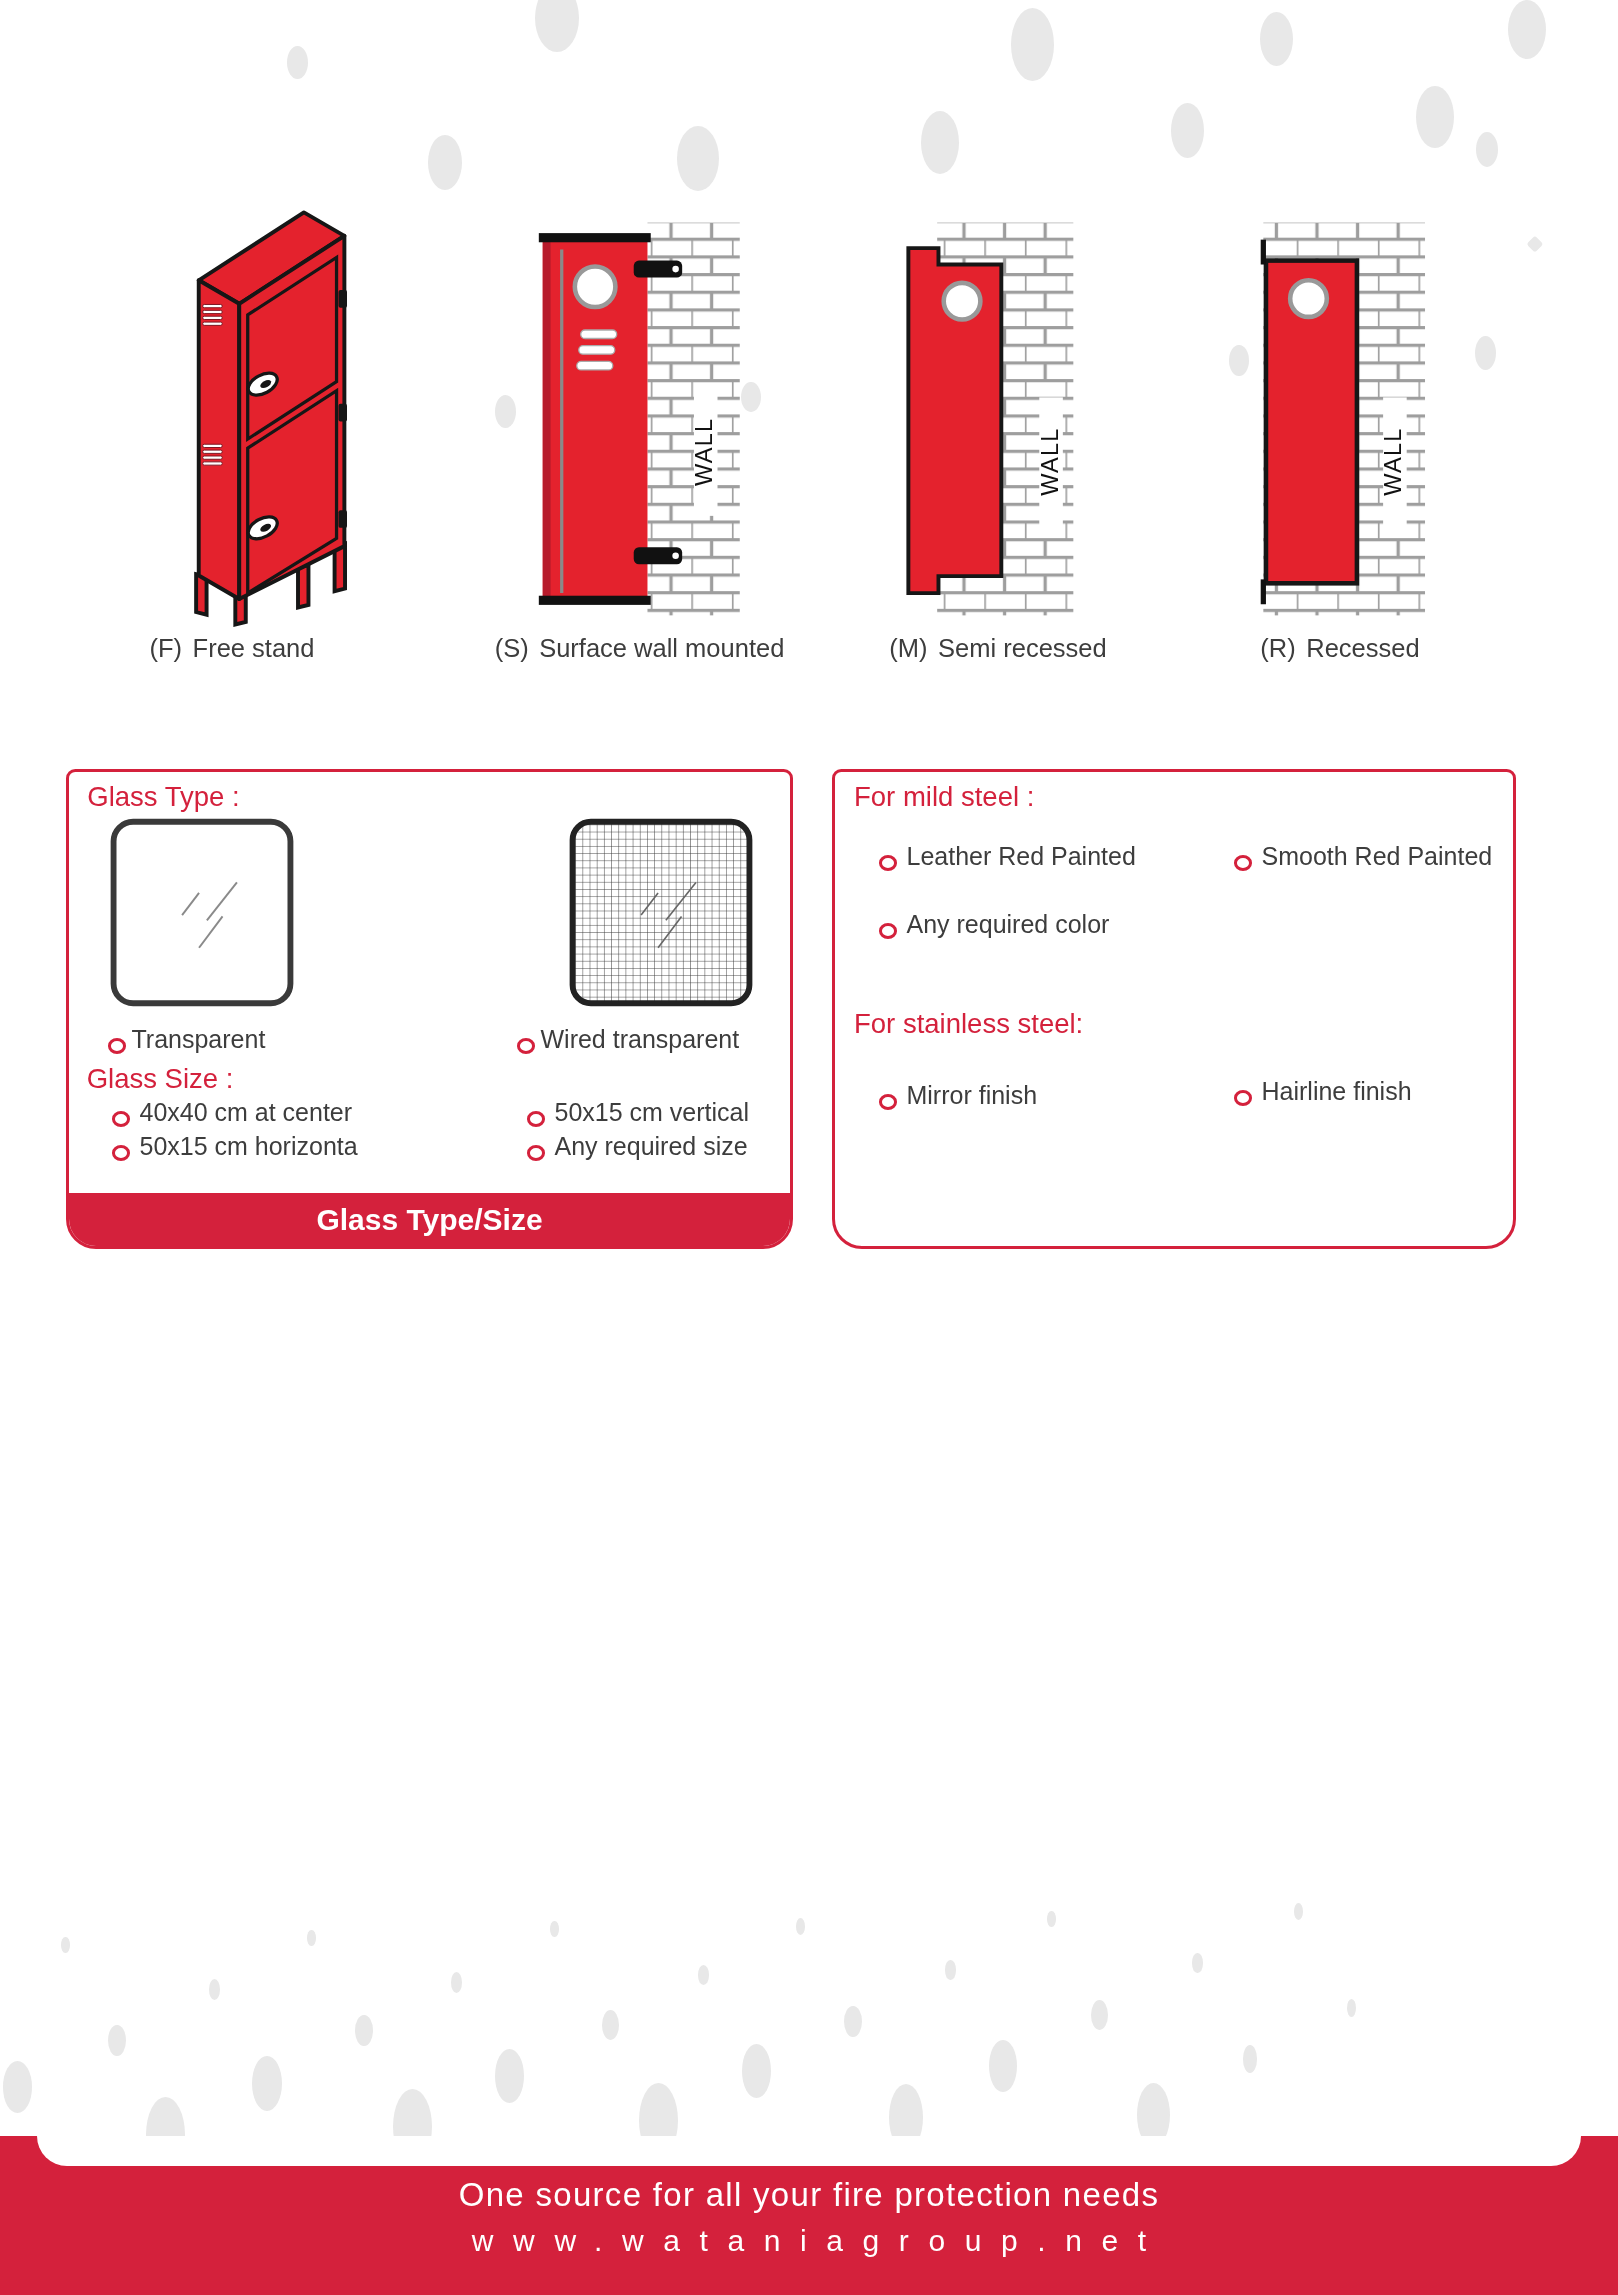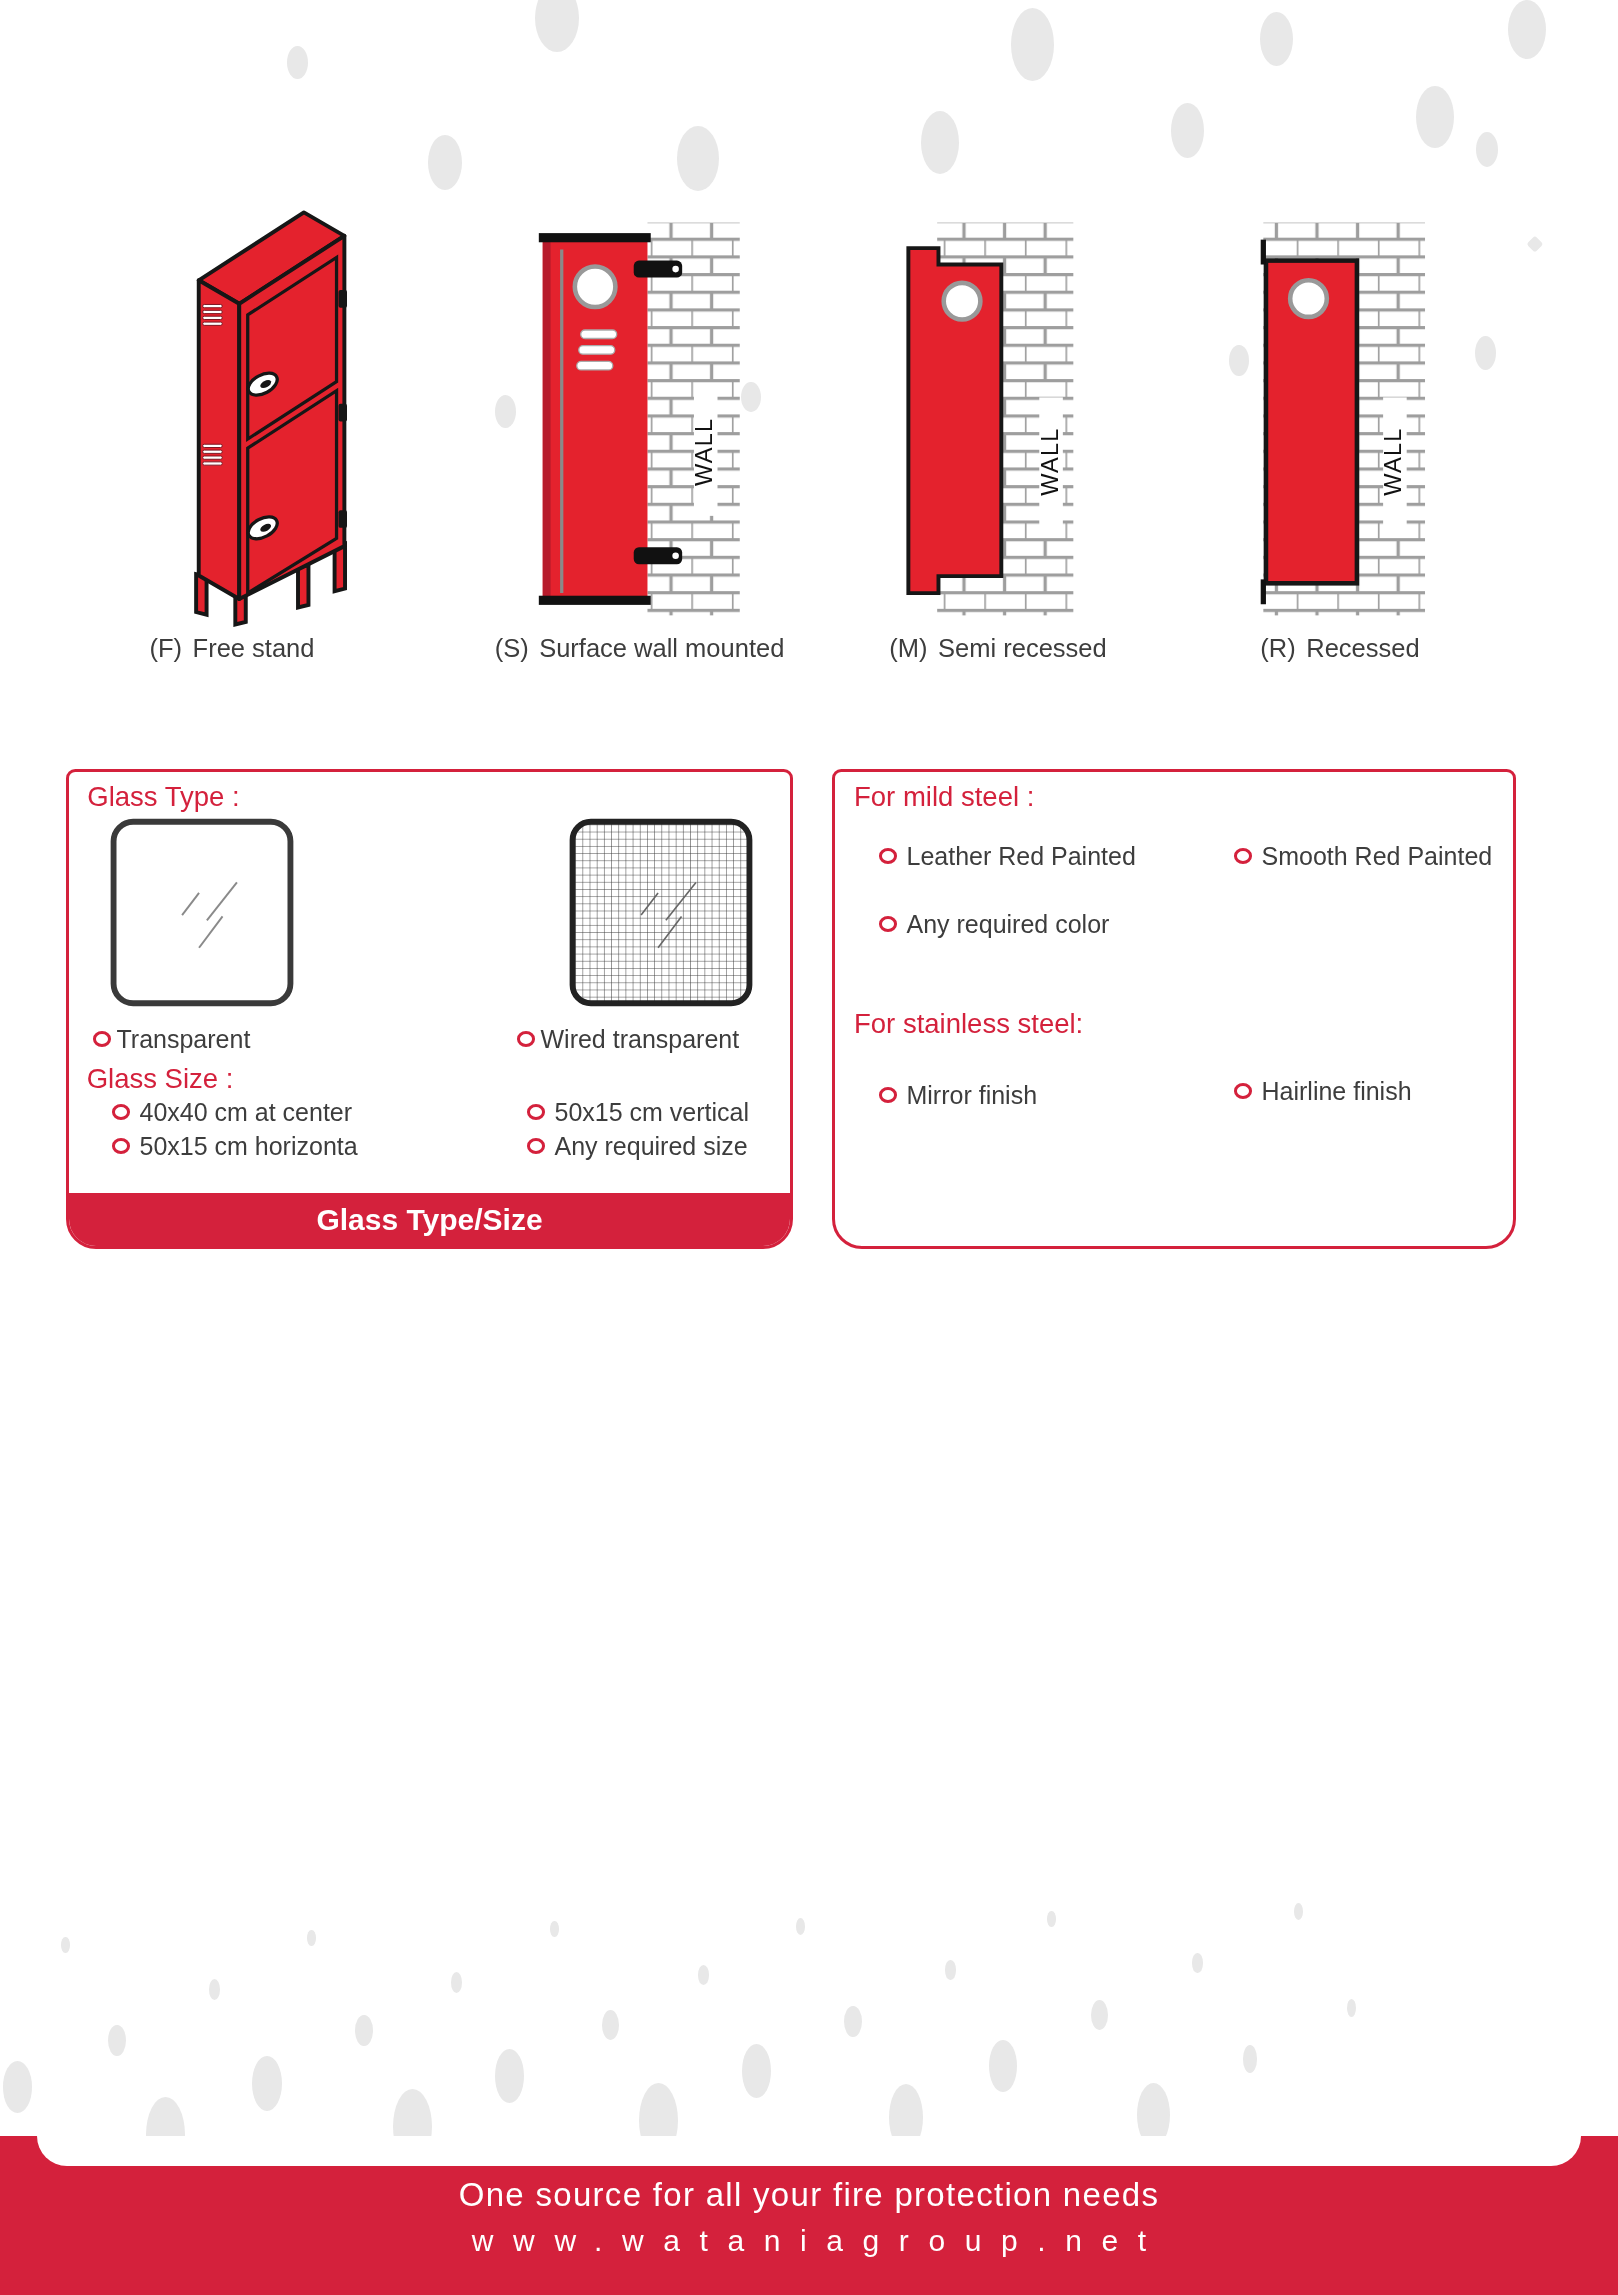--- a/index.html
+++ b/index.html
@@ -29,21 +29,21 @@
   .caption .lbl{white-space:nowrap;}
 
   .illo{position:absolute;}
 
   
   .box{position:absolute;top:769px;height:480px;border:3.3px solid var(--accent);
     border-radius:9.2px 9.2px 30px 30px;background:#fff;overflow:hidden;box-sizing:border-box;}
   .box-glass{left:66px;width:727px;}
   .box-finish{left:832px;width:684px;}
   .rhead{position:absolute;font-size:27.5px;color:var(--accent);font-weight:400;white-space:nowrap;}
-  .rrow{position:absolute;display:flex;align-items:center;gap:9.2px;height:30px;}
+  .rrow{position:absolute;display:flex;align-items:flex-end;gap:9.2px;height:30px;}
   .rrow.tight{gap:5.2px;}
   .ring{flex:none;width:18.3px;height:15.7px;border:3.3px solid var(--accent);border-radius:50%;box-sizing:border-box;}
   .itm{font-size:25px;color:var(--text);white-space:nowrap;}
   .box-bar{position:absolute;left:0;right:0;bottom:0;height:53px;background:var(--accent);
     display:flex;align-items:center;justify-content:center;}
   .box-bar span{color:#fff;font-size:30px;font-weight:bold;}
   .glass-fig{position:absolute;}
 
   
   .footer-band{position:absolute;left:0;right:0;top:2136px;bottom:0;background:var(--accent);}
@@ -247,21 +247,21 @@
 
     <svg class="glass-fig" style="left:499px;top:45px" width="186" height="191" viewBox="0 0 285 292">
       <rect x="7" y="7" width="271" height="278" rx="28" fill="url(#mesh)" stroke="#222" stroke-width="9"></rect>
       <g stroke="#666" stroke-width="2.5">
         <line x1="112" y1="150" x2="138" y2="116"></line>
         <line x1="150" y1="158" x2="196" y2="100"></line>
         <line x1="138" y1="200" x2="174" y2="152"></line>
       </g>
     </svg>
 
-    <div class="rrow tight" style="left:24px;top:252px">
+    <div class="rrow tight" style="left:39px;top:252px">
       <span class="ring"></span>
       <span class="itm">Transparent</span>
     </div>
     <div class="rrow tight" style="left:448px;top:252px">
       <span class="ring"></span>
       <span class="itm">Wired transparent</span>
     </div>
 
     <div class="rhead" style="left:17.7px;top:291px">Glass Size :</div>
 

